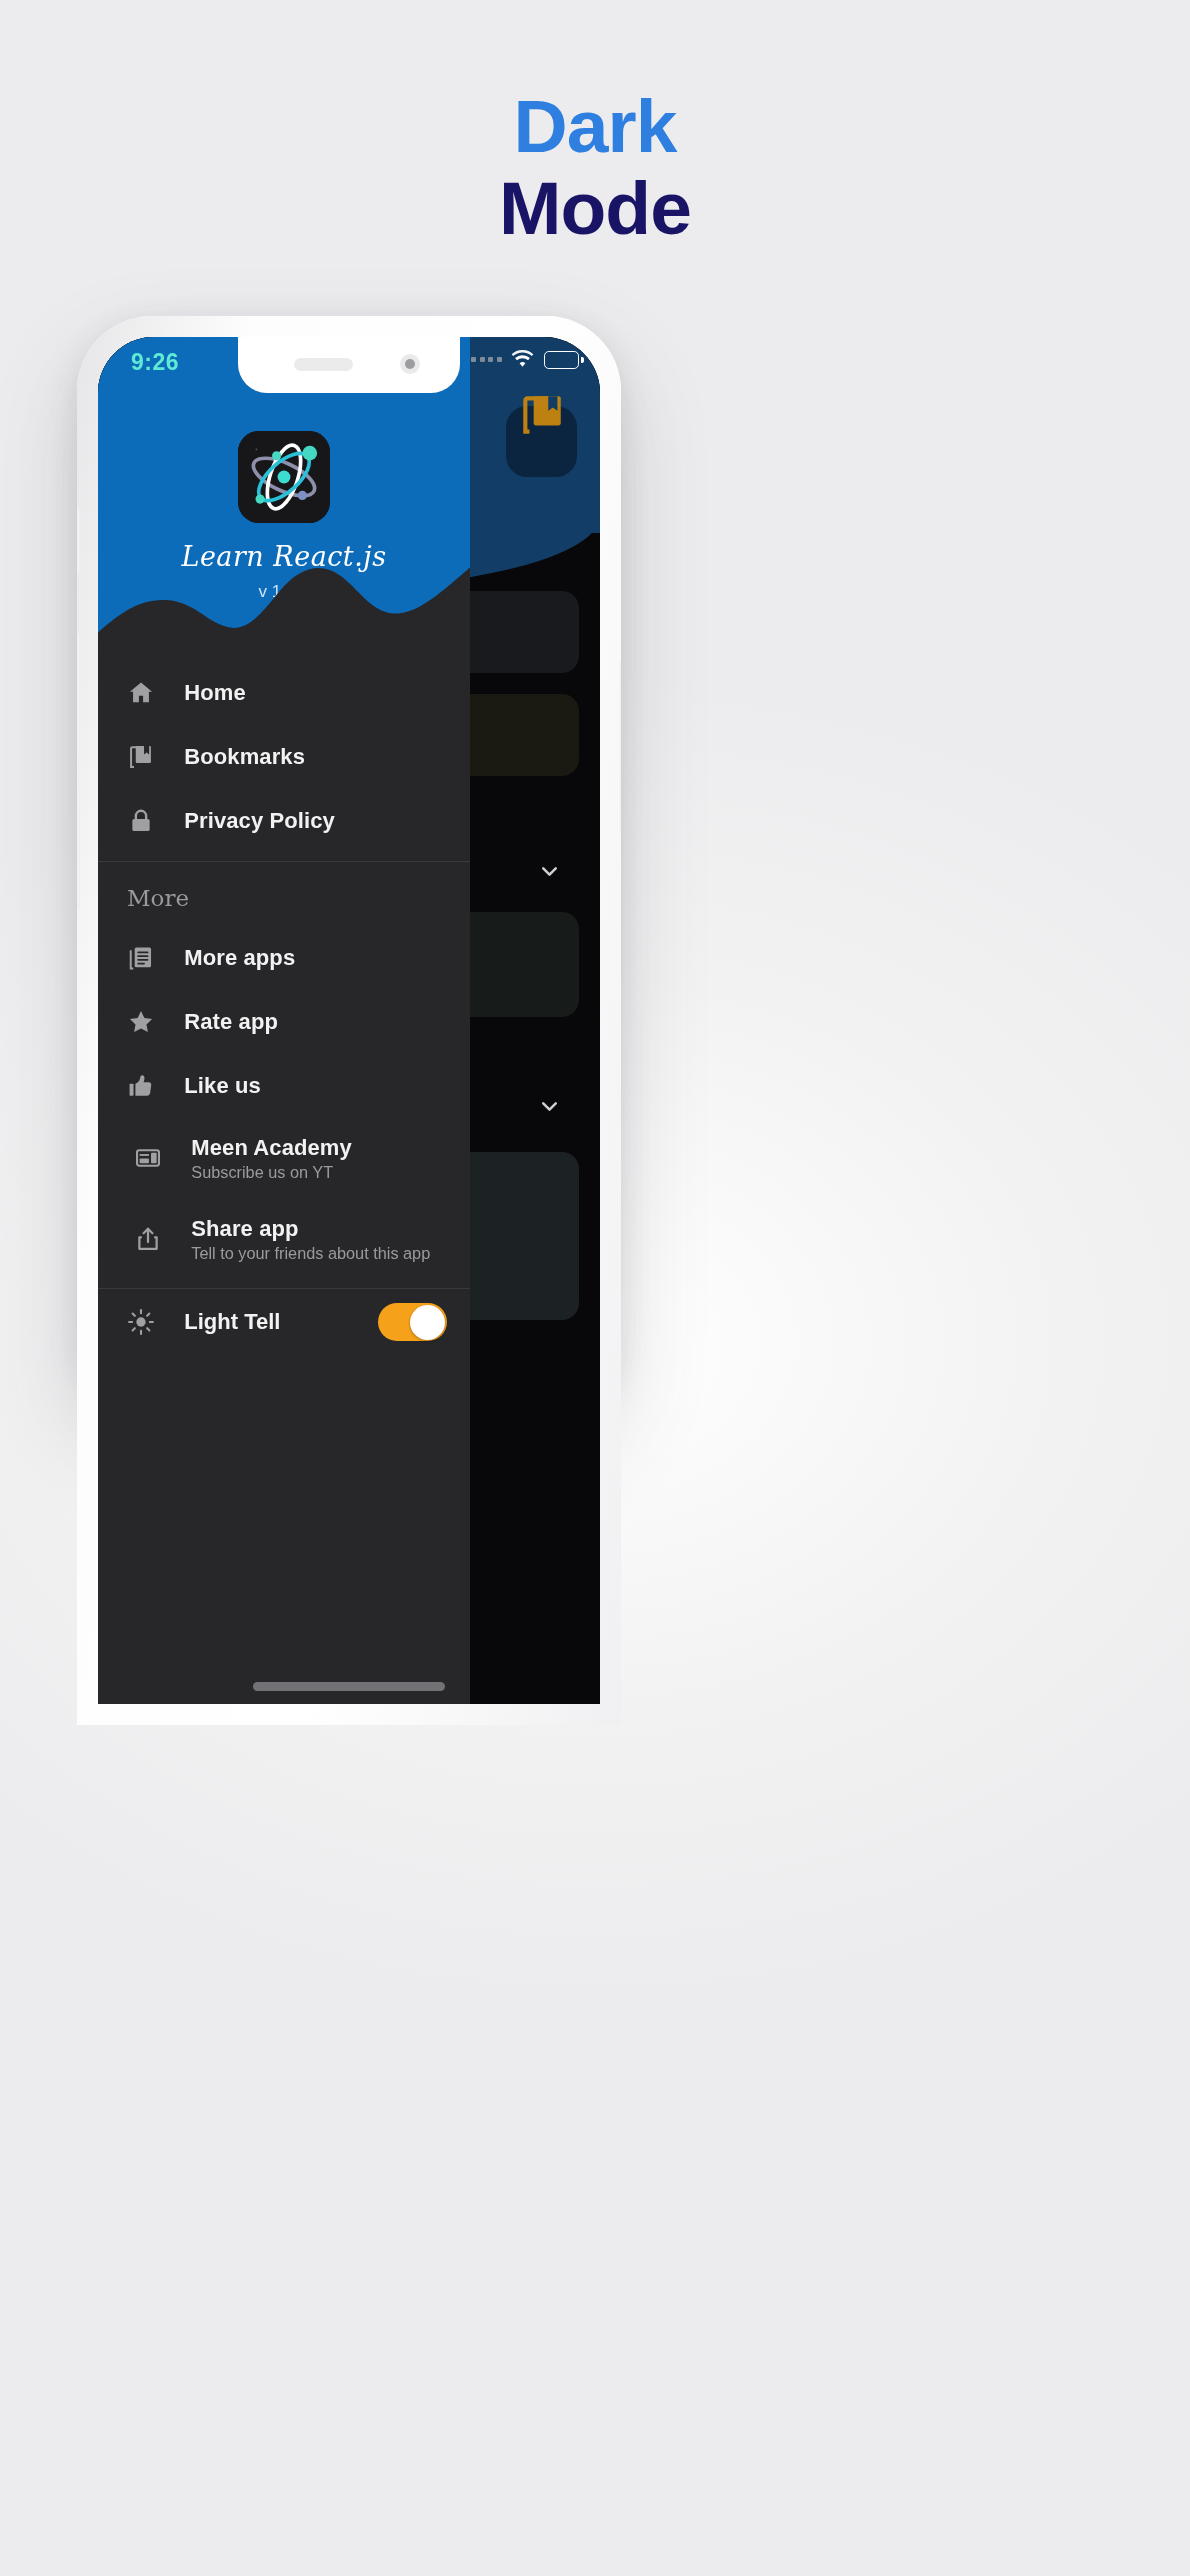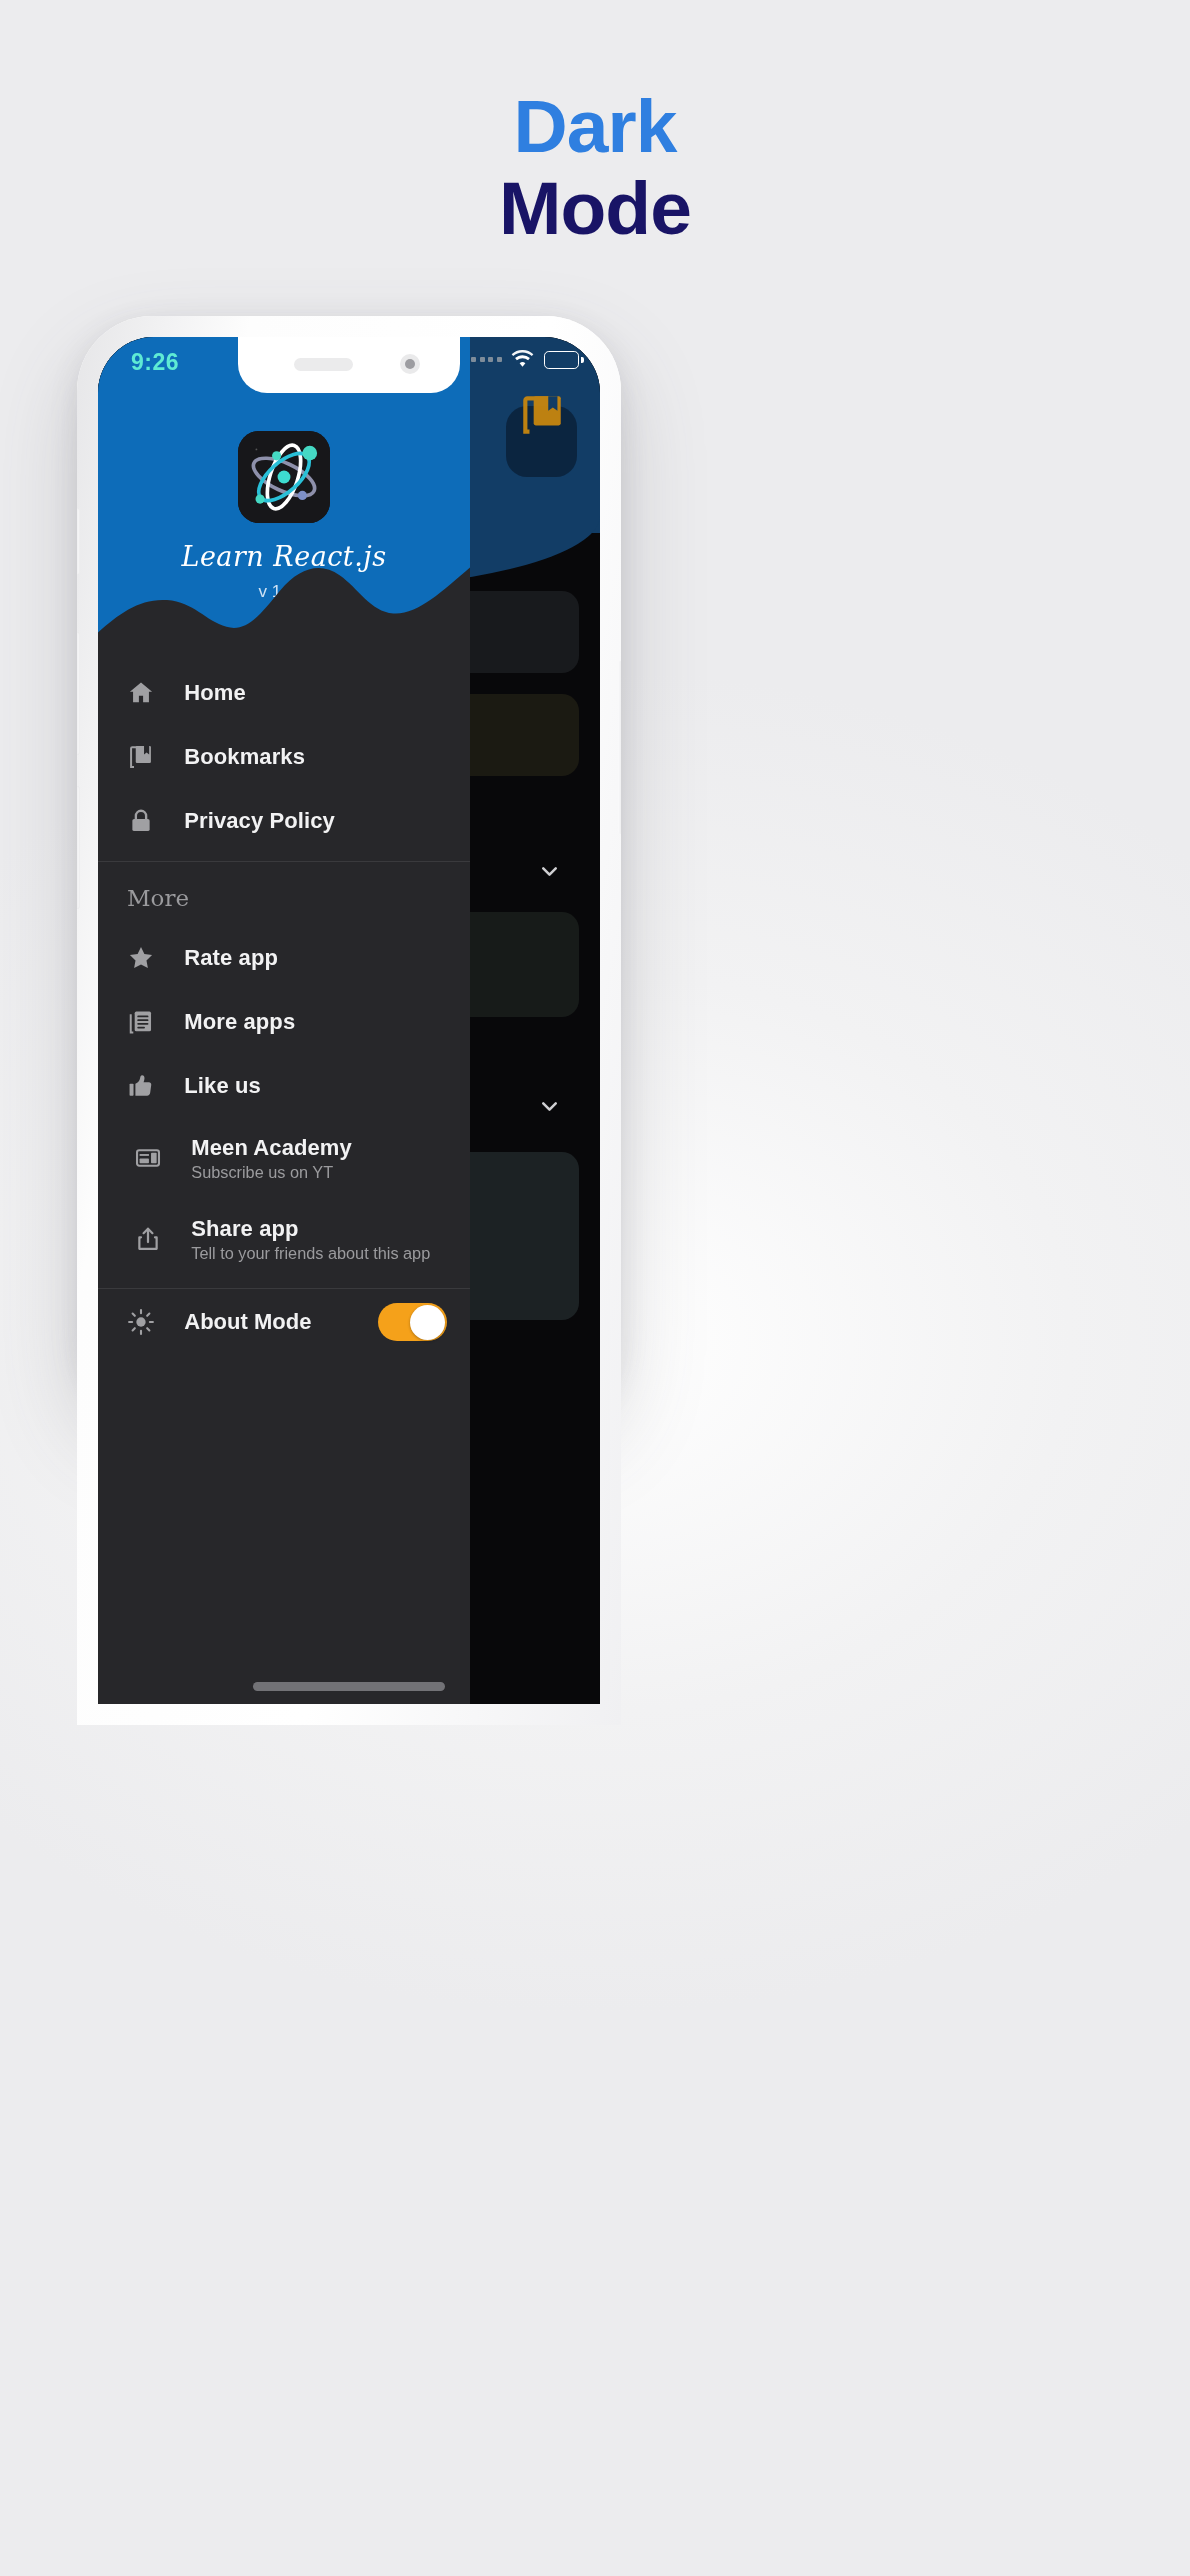--- a/index.html
+++ b/index.html
@@ -554,50 +554,50 @@
                 <span class="mi-label">Privacy Policy</span>
               </span>
           </div>
 
           <div class="divider"></div>
 
           <div class="section-head">More</div>
 
           <div class="menu-item">
             <span class="mi-icon">
-              <svg viewBox="0 0 24 24" fill="currentColor">
-                  <path d="M12 2.6l2.9 6 6.6.9-4.8 4.6 1.2 6.5L12 17.5 6.1 20.6l1.2-6.5L2.5 9.5l6.6-.9z"></path>
-                </svg>
-            </span>
-            <span class="mi-texts">
-                <span class="mi-label">Rate app</span>
-              </span>
-          </div>
-
-          <div class="menu-item">
-            <span class="mi-icon">
               <svg viewBox="0 0 24 24" fill="none" stroke="currentColor" stroke-width="1.7">
                 <path d="M5.4 21H3.2V5.4"></path>
                 <rect x="6.6" y="3" width="14" height="17" rx="1.4" fill="currentColor" stroke="none"></rect>
                 <g stroke="#27272a" stroke-width="1.6" stroke-linecap="round">
                   <path d="M9.6 7.2h8"></path>
                     <path d="M9.6 10.4h8"></path>
                     <path d="M9.6 13.6h8"></path>
                     <path d="M9.6 16.8h5"></path>
                 </g>
               </svg>
             </span>
             <span class="mi-texts">
                 <span class="mi-label">More apps</span>
               </span>
           </div>
 
           <div class="menu-item">
             <span class="mi-icon">
               <svg viewBox="0 0 24 24" fill="currentColor">
+                  <path d="M12 2.6l2.9 6 6.6.9-4.8 4.6 1.2 6.5L12 17.5 6.1 20.6l1.2-6.5L2.5 9.5l6.6-.9z"></path>
+                </svg>
+            </span>
+            <span class="mi-texts">
+                <span class="mi-label">Rate app</span>
+              </span>
+          </div>
+
+          <div class="menu-item">
+            <span class="mi-icon">
+              <svg viewBox="0 0 24 24" fill="currentColor">
                 <rect x="2.2" y="10" width="3.4" height="10.4" rx=".7"></rect>
                 <path d="M7.2 20.4V10c2.4-.6 3.6-2.6 4-4.6.3-1.5.6-2.6 1.8-2.6 1.3 0 2 1.1 2 2.5 0 1.2-.4 2.4-.8 3.4h4.6c1.2 0 2.1 1 2 2.2l-.9 6.6c-.1 1.5-1.2 2.9-2.8 2.9z"></path>
               </svg>
             </span>
             <span class="mi-texts">
                 <span class="mi-label">Like us</span>
               </span>
           </div>
 
           <div class="menu-item two-line">
@@ -632,21 +632,21 @@
           <div class="divider"></div>
 
 
           <div class="settings-row">
             <span class="mi-icon">
               <svg viewBox="0 0 24 24" fill="none" stroke="currentColor" stroke-width="1.8" stroke-linecap="round">
                 <circle cx="12" cy="12" r="4" fill="currentColor" stroke="none"></circle>
                 <path d="M12 1.8v2.6M12 19.6v2.6M1.8 12h2.6M19.6 12h2.6M4.8 4.8l1.9 1.9M17.3 17.3l1.9 1.9M19.2 4.8l-1.9 1.9M6.7 17.3l-1.9 1.9"></path>
               </svg>
             </span>
-            <span class="sr-label">About Mode</span>
+            <span class="sr-label">Light Tell</span>
             <span class="toggle">
               <span class="knob"></span>
             </span>
           </div>
 
         </div>
       </div>
 
       <div class="statusbar">
         <span class="sb-time">9:26</span>

